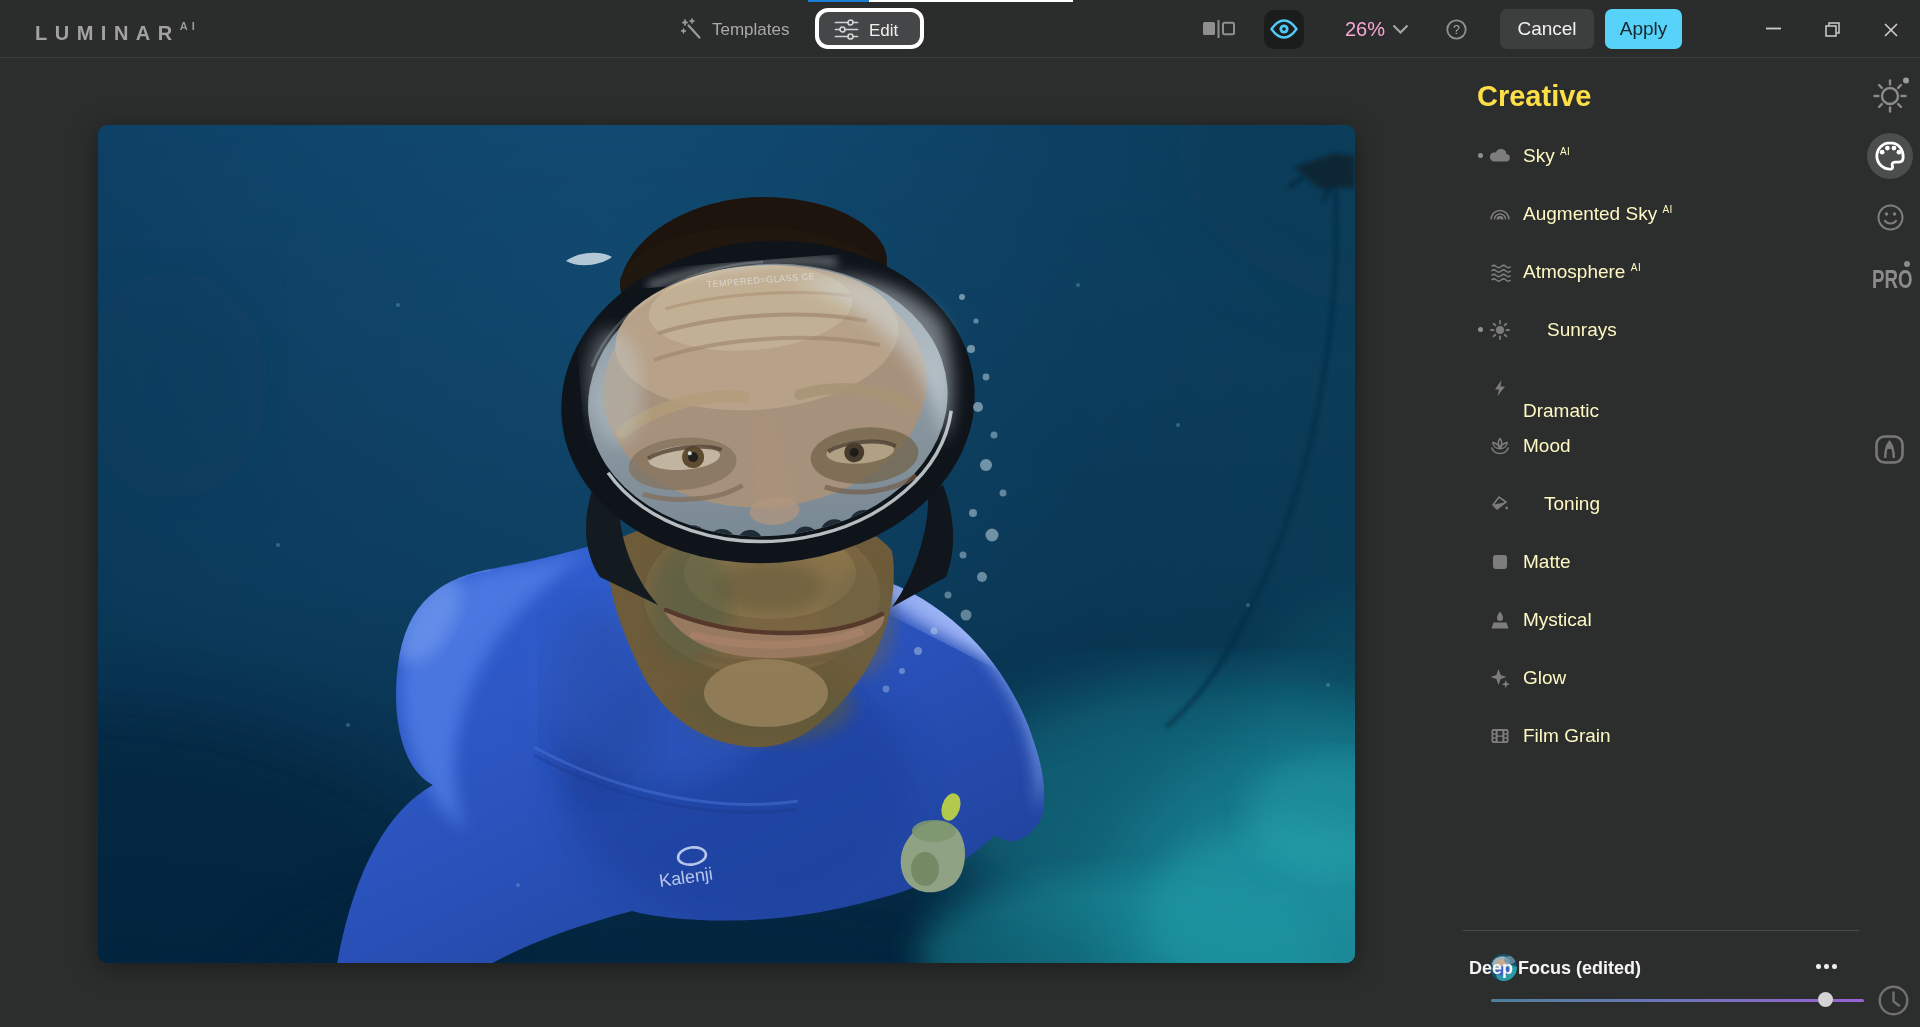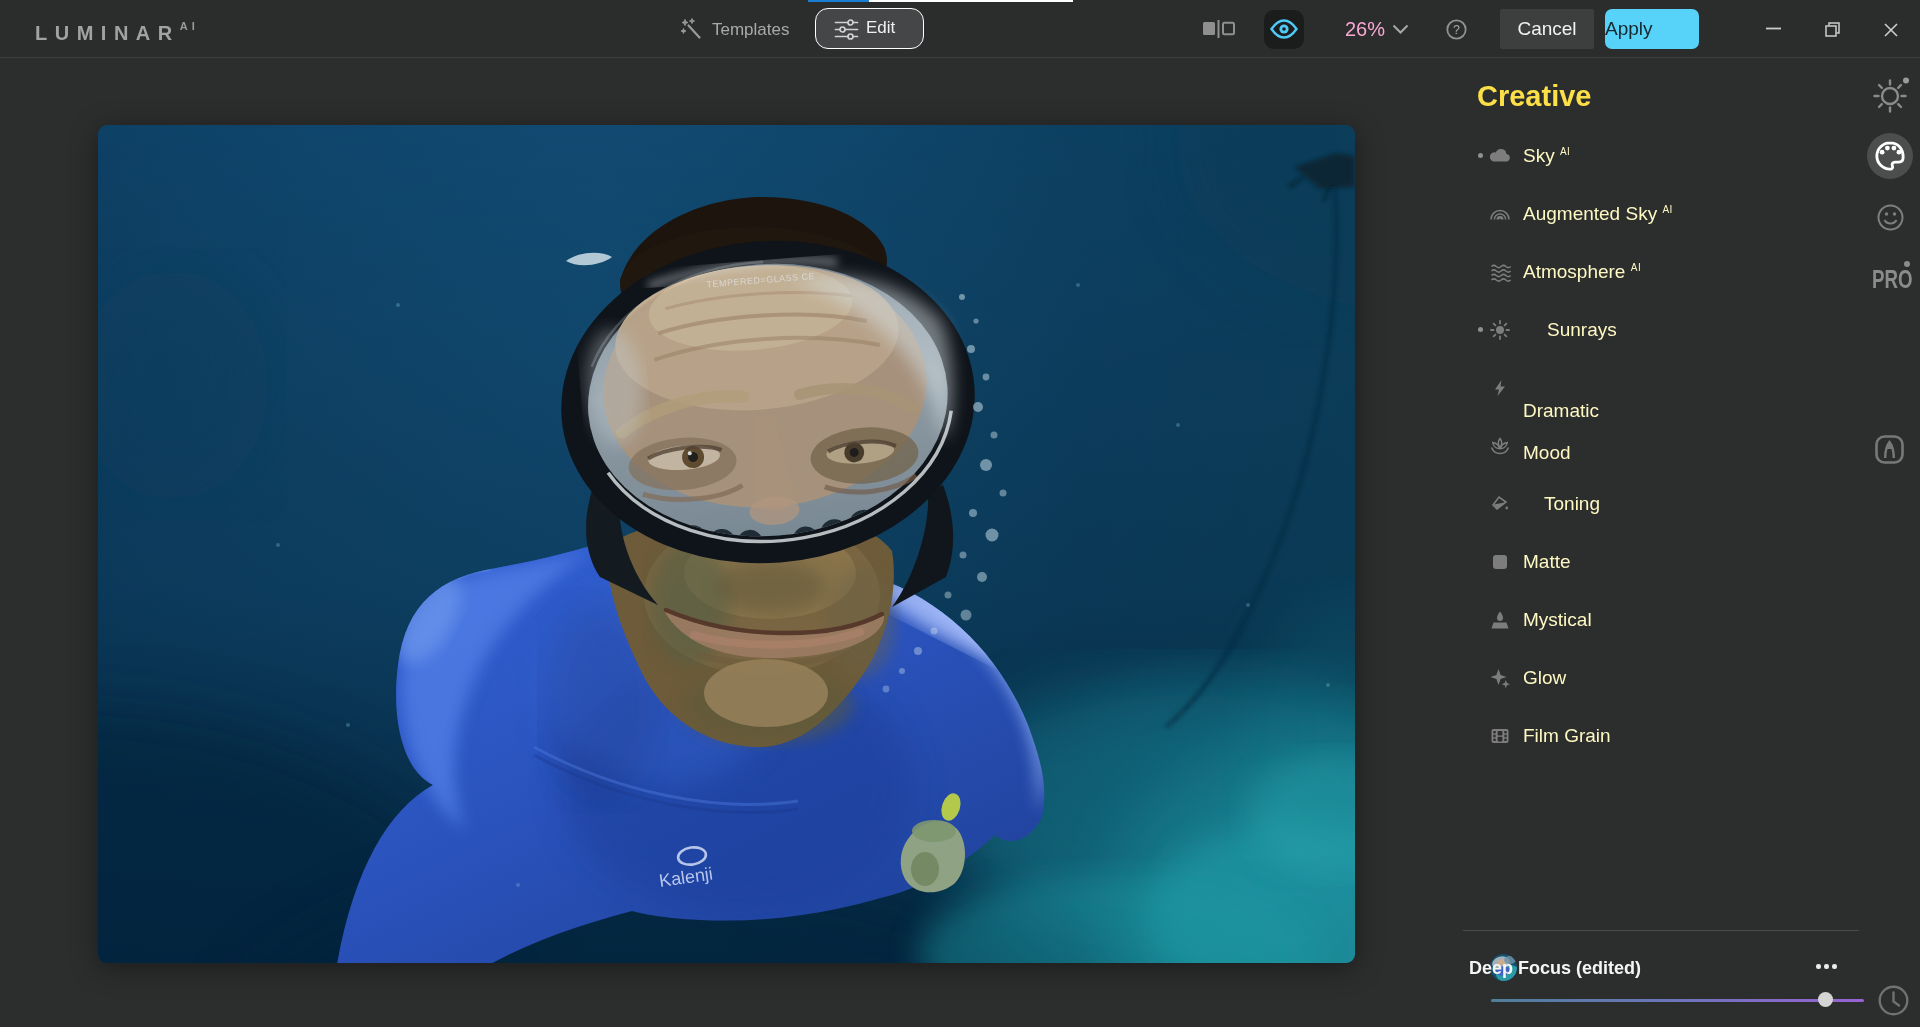--- a/index.html
+++ b/index.html
@@ -9,26 +9,26 @@
   
   #topbar { position:absolute; left:0; top:0; width:1920px; height:58px; background:#2b2c2c;
     border-bottom:1px solid #3d3e3e; }
   #logo { position:absolute; left:35px; top:20px; color:#a2a2a2; font-size:20px; font-weight:bold;
     letter-spacing:7.5px; }
   #logo .ai { font-size:11px; letter-spacing:4px; vertical-align:10px; color:#9a9a9a;}
   #progress { position:absolute; left:808px; top:0; width:265px; height:2px; background:#fff; }
   #progress .done { position:absolute; left:0; top:0; width:61px; height:2px; background:#1b7fd4; }
   #templates { position:absolute; left:712px; top:20px; color:#a9a9a9; font-size:17px; }
   #editbtn { position:absolute; left:815px; top:8px; width:109px; height:41px; background:#454647;
-    border:1px solid #ffffff; border-radius:13px; color:#f0f0f0; font-size:17px; }
+    border:4px solid #ffffff; border-radius:13px; color:#f0f0f0; font-size:17px; }
   #editbtn span { position:absolute; left:50px; top:9px; }
   #cancel { position:absolute; left:1500px; top:9px; width:94px; height:40px; background:#3d3e3e;
-    border-radius:2px; color:#f2f2f2; font-size:19px; text-align:center; line-height:39px; }
-  #apply { position:absolute; left:1605px; top:9px; width:94px; height:40px; background:#57d2f9;
-    border-radius:7px; color:#16272e; font-size:19px; text-align:left; line-height:39px; }
+    border-radius:7px; color:#f2f2f2; font-size:19px; text-align:center; line-height:39px; }
+  #apply { position:absolute; left:1605px; top:9px; width:77px; height:40px; background:#57d2f9;
+    border-radius:7px; color:#16272e; font-size:19px; text-align:center; line-height:39px; }
   #zoomtxt { position:absolute; left:1345px; top:18px; color:#f9a8d4; font-size:20px; }
   #eyebtn { position:absolute; left:1264px; top:10px; width:40px; height:39px; background:#1b1c1c;
     border-radius:10px; }
   
   #creative { position:absolute; left:1477px; top:80px; color:#fde047; font-size:29px; font-weight:bold; }
   .mitem { position:absolute; left:1523px; color:#fef9c3; font-size:19px; }
   .mitem sup { font-size:10px; letter-spacing:0.5px; }
   .micon { position:absolute; left:1489px; width:22px; height:22px; }
   .mdot { position:absolute; left:1478px; width:5px; height:5px; border-radius:50%; background:#8f8f8f; }
   
@@ -358,21 +358,21 @@
   <div class="mitem" style="top:400px;">Dramatic</div>
 
   <svg class="micon" style="top:435px;" viewBox="0 0 22 22">
       <g fill="none" stroke="#7d7d7d" stroke-width="1.5">
         <path d="M11 3.5 C13 6 13.4 9.5 11 12.8 C8.6 9.5 9 6 11 3.5 Z"></path>
         <path d="M3.8 7.5 C7 8 9.8 10.3 10.8 13.5 C7.2 13.8 4.4 11.3 3.8 7.5 Z"></path>
         <path d="M18.2 7.5 C15 8 12.2 10.3 11.2 13.5 C14.8 13.8 17.6 11.3 18.2 7.5 Z"></path>
         <path d="M2.5 12.5 c1.6 4 4.6 6 8.5 6 c3.9 0 6.9-2 8.5-6"></path>
       </g>
     </svg>
-  <div class="mitem" style="top:435px;margin-top:7px;">Mood</div>
+  <div class="mitem" style="top:435px;">Mood</div>
 
   <svg class="micon" style="top:493px;" viewBox="0 0 22 22">
       <g>
         <path d="M4 12 L10 4 L17 9 L8 16 Z" fill="none" stroke="#7d7d7d" stroke-width="1.6"></path>
         <path d="M4.6 11.6 L16 9.4 L8 15.6 Z" fill="#7d7d7d"></path>
         <path d="M18.2 13.2 c1 1.4 1 2.6 0 3.2 c-0.9 0.5-1.8-0.2-1.8-1.3 c0-0.8 0.8-1.5 1.8-1.9 Z" fill="#7d7d7d"></path>
       </g>
     </svg>
   <div class="mitem" style="top:493px;margin-left:21px;">Toning</div>
 

